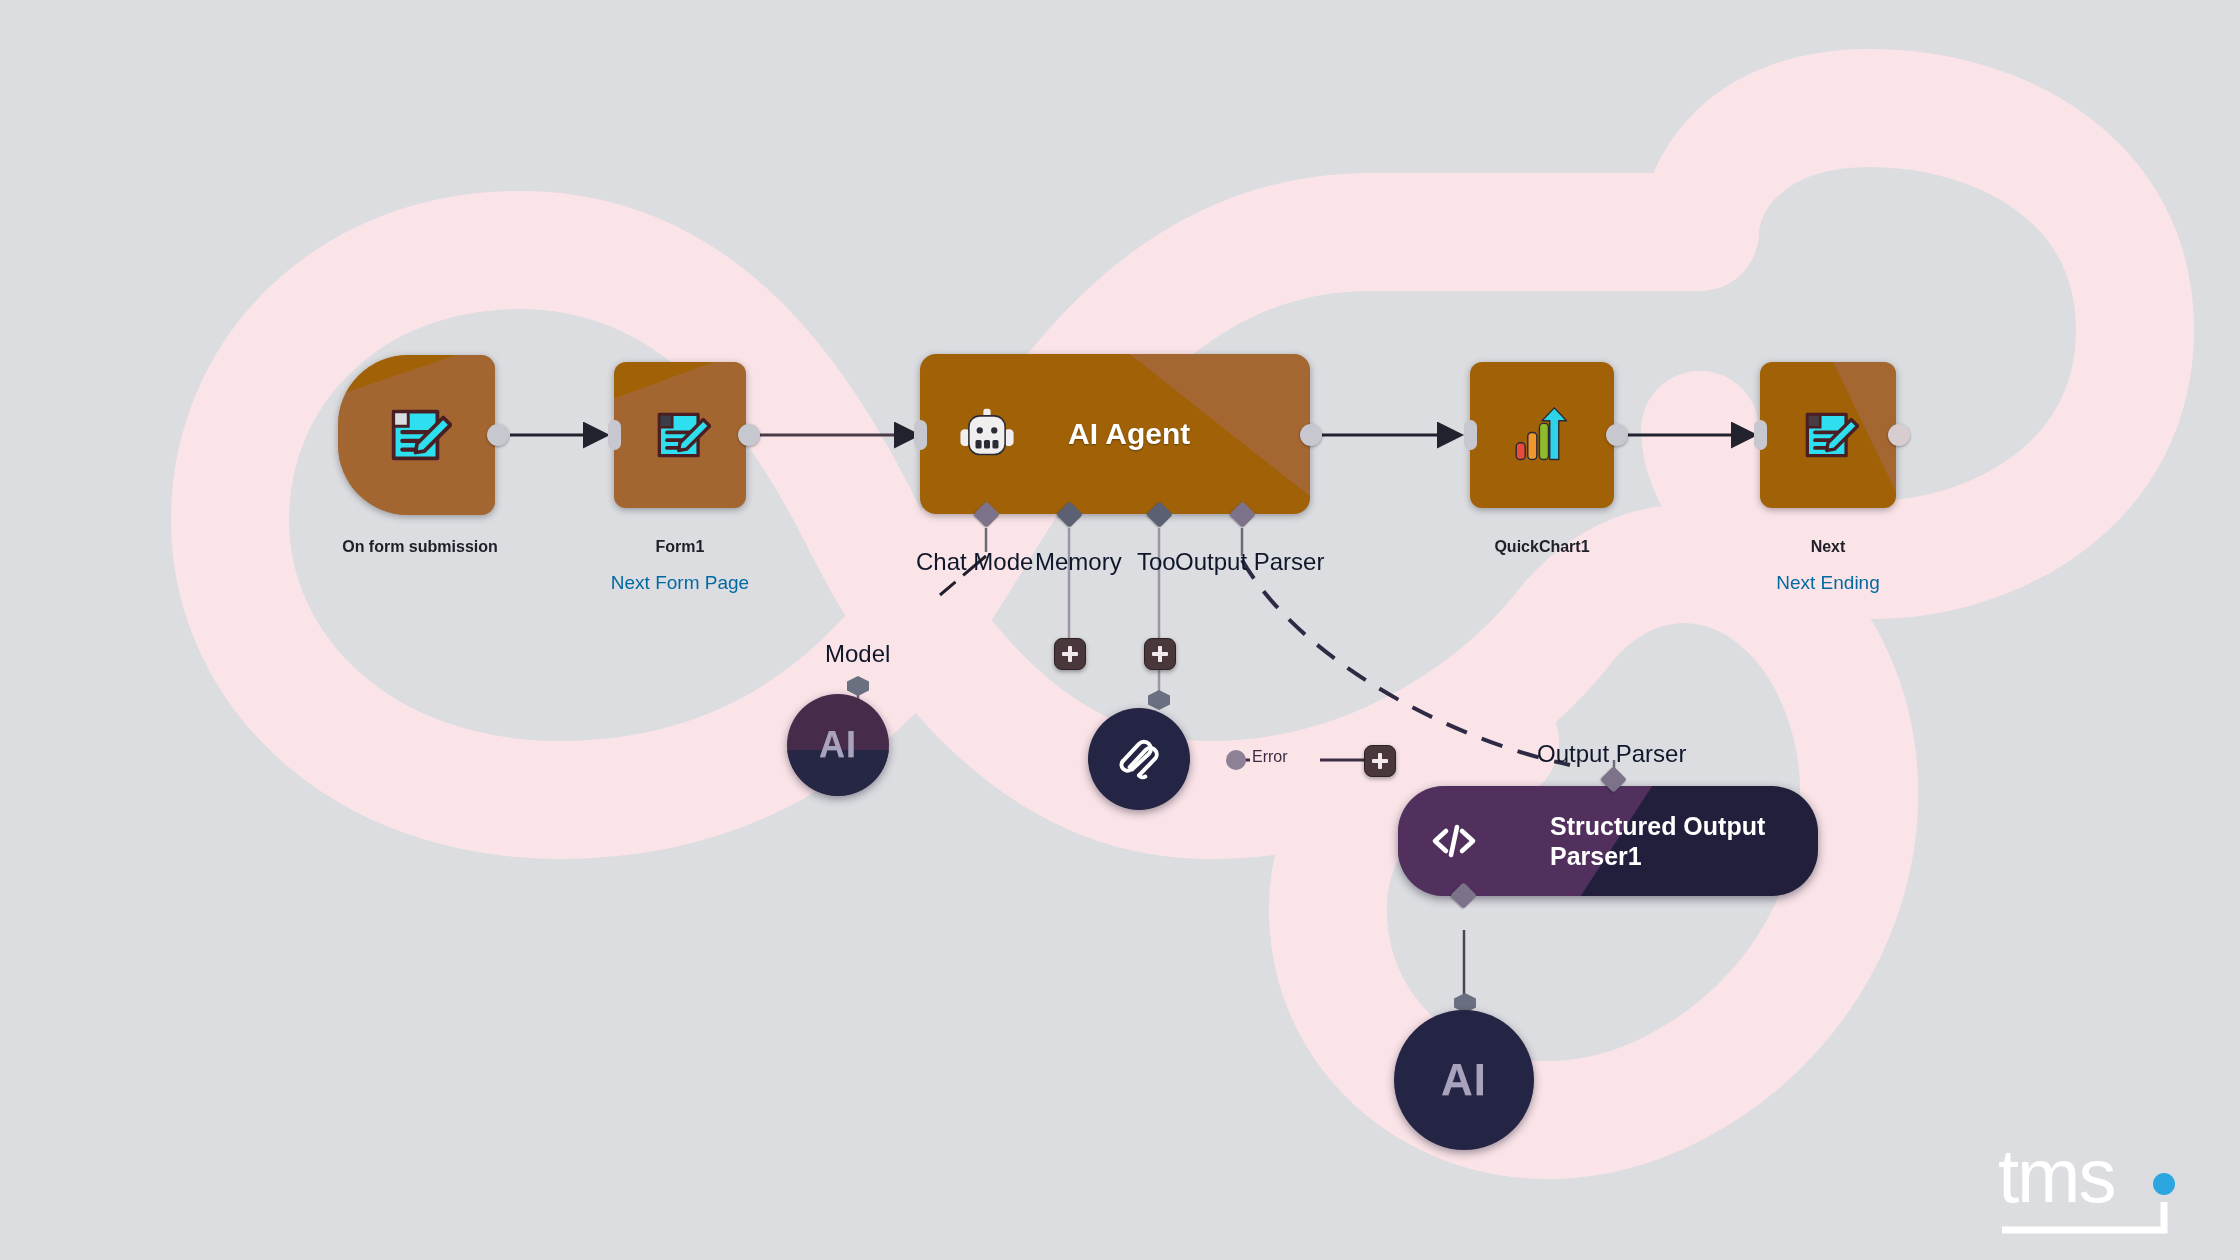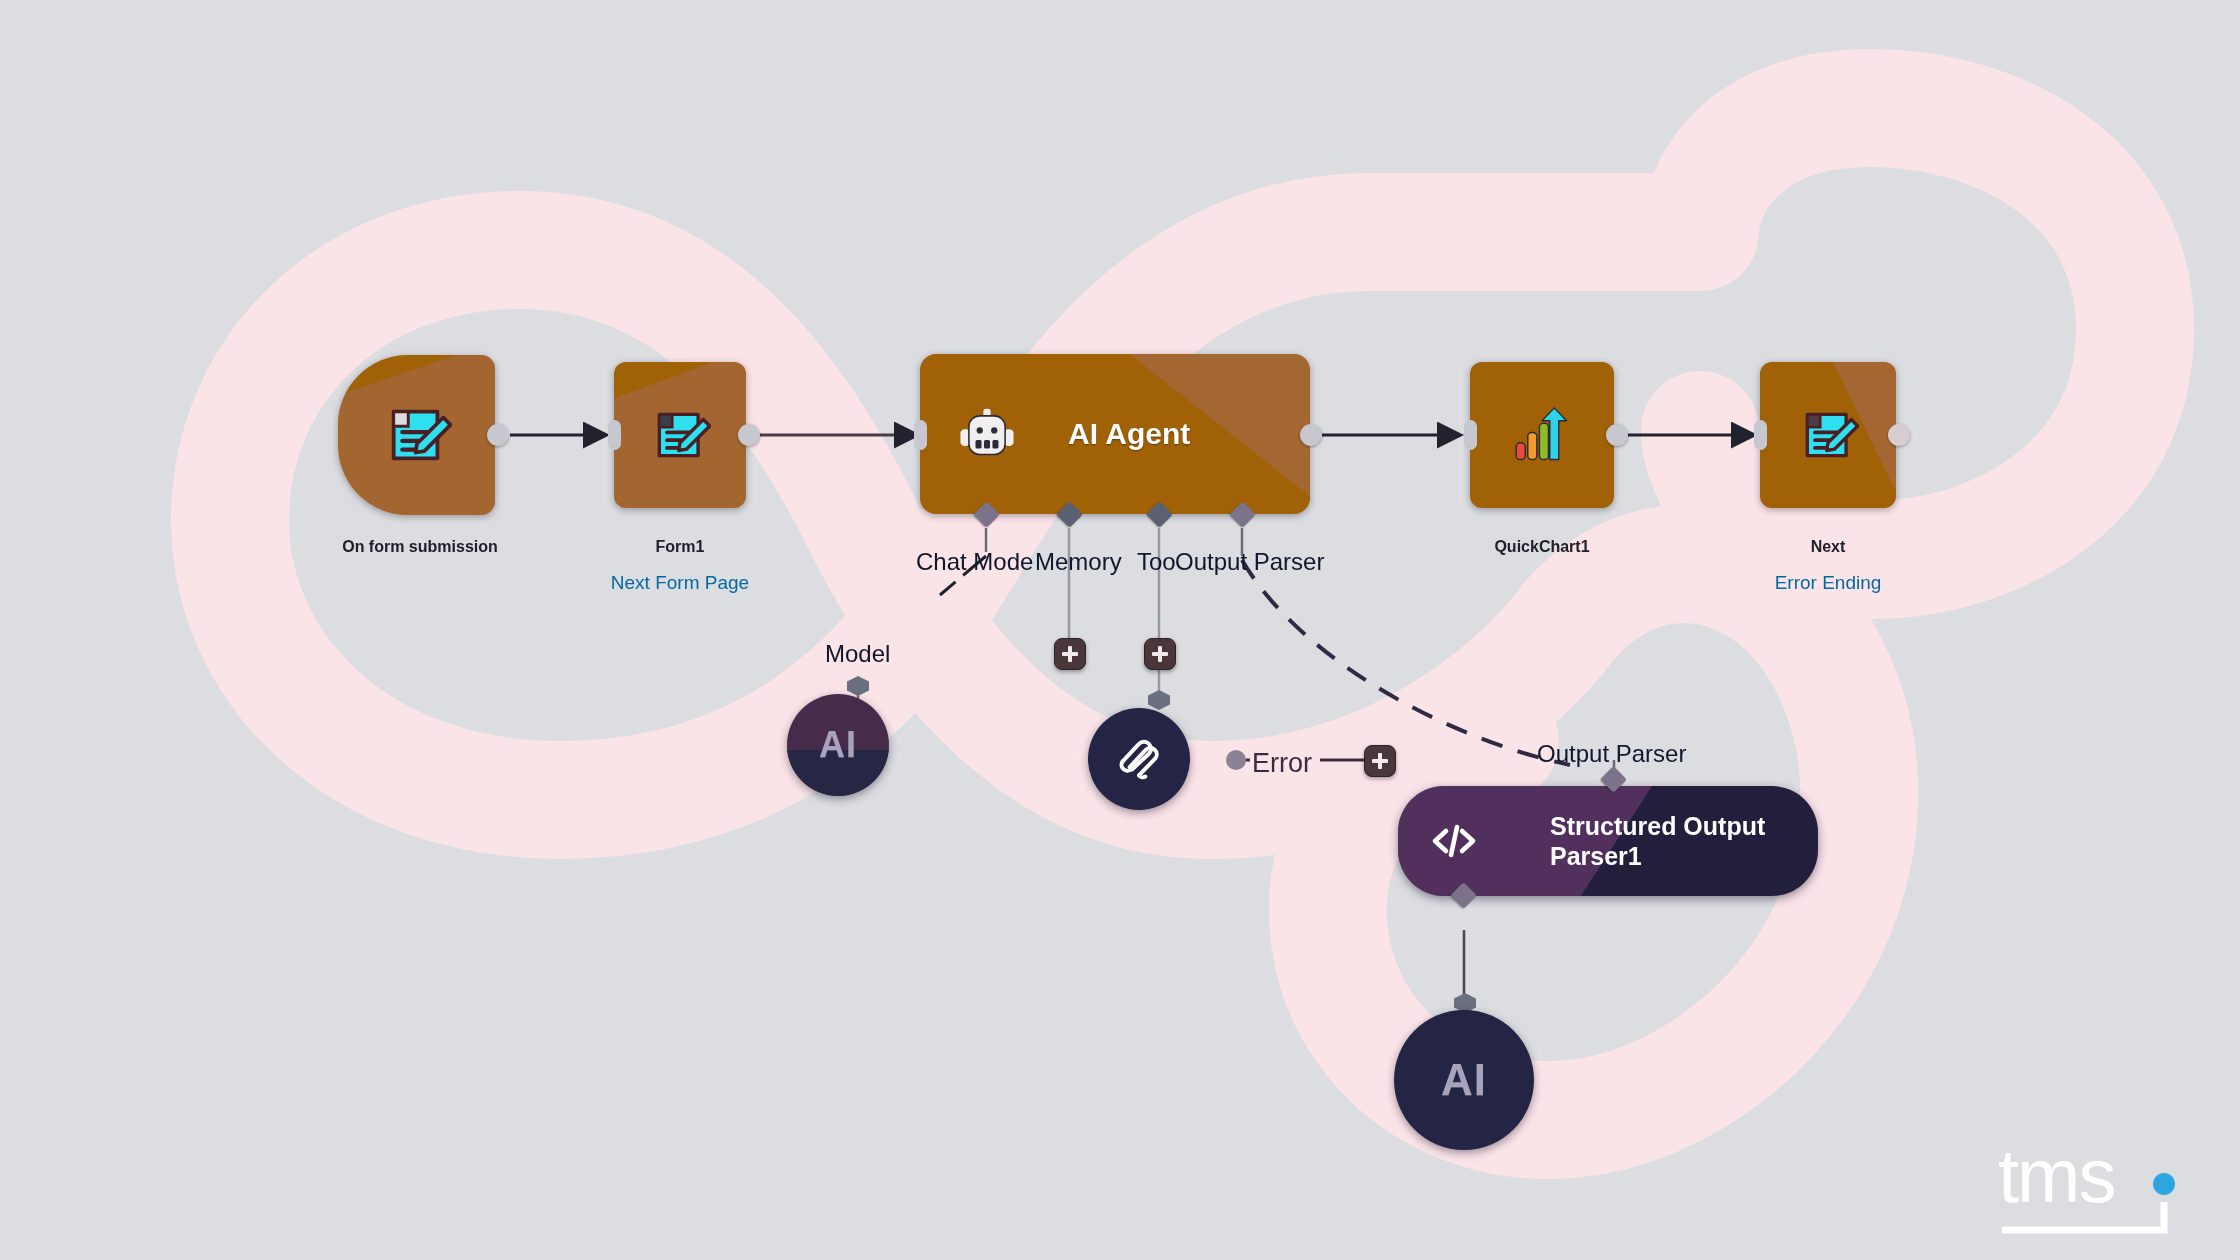--- a/index.html
+++ b/index.html
@@ -358,21 +358,21 @@
           <line x1="14" y1="28" x2="28" y2="28"></line>
           <line x1="14" y1="34" x2="26" y2="34"></line>
         </g>
         <path d="M42 12 l5 5 -18 18 -6 1 1 -6 z" fill="#2ee0ef" stroke="#4a1f24" stroke-width="2.6" stroke-linejoin="round"></path>
       </svg>
     </div>
   </div>
   <div class="port-in" style="left:1754px; top:420px;"></div>
   <div class="port-out" style="left:1888px; top:424px; background:#d7cdd0;"></div>
   <div class="node-title" style="left:1728px; top:538px; width:200px;">Next</div>
-  <div class="node-sub" style="left:1728px; top:572px; width:200px;">Error Ending</div>
+  <div class="node-sub" style="left:1728px; top:572px; width:200px;">Next Ending</div>
 
   <div class="port-label" style="left:825px; top:640px;">Model</div>
   <div class="port-hex" style="left:847px; top:676px; clip-path:polygon(50% 0,100% 27%,100% 73%,50% 100%,0 73%,0 27%);"></div>
   <div class="circ-node" style="left:787px; top:694px; background:#472b4b;">
     <div class="half"></div>
     <div class="glyph">
       <span class="ai-text">AI</span>
     </div>
   </div>
 
@@ -384,21 +384,21 @@
     <div class="glyph">
       <svg width="56" height="56" viewBox="0 0 48 48" fill="none" stroke="#ffffff" stroke-width="3.4" stroke-linecap="round" stroke-linejoin="round">
         <path d="M10 26 L24 11 a6 6 0 0 1 8.5 8.5 L18 33"></path>
         <path d="M16 31 L30 16 a5.5 5.5 0 0 1 8 7.5 L24 38"></path>
         <path d="M24 38 a4 4 0 0 0 5.5 1"></path>
         <path d="M10 26 a5 5 0 0 0 7 7"></path>
       </svg>
     </div>
   </div>
   <div class="port-circ-sm" style="left:1226px; top:750px;"></div>
-  <div class="port-label" style="left:1252px; top:748px; font-size:27px; color:#3a2b43;">Error</div>
+  <div class="port-label" style="left:1252px; top:748px; font-size:16px; color:#3a2b43;">Error</div>
   <div class="plus-btn" style="left:1364px; top:745px;"></div>
 
   <div class="port-label" style="left:1537px; top:740px;">Output Parser</div>
   <div class="port-diamond" style="left:1604px; top:770px;"></div>
   <div class="pill-node" style="left:1398px; top:786px; width:420px; height:110px;">
     <div class="tintp"></div>
     <div style="position:relative; z-index:3; margin-left:30px; display:flex; align-items:center;">
       <svg width="52" height="48" viewBox="0 0 48 48" fill="none" stroke="#ffffff" stroke-width="4.6" stroke-linecap="round" stroke-linejoin="round">
         <path d="M16 14 L5 24 L16 34"></path>
         <path d="M32 14 L43 24 L32 34"></path>

